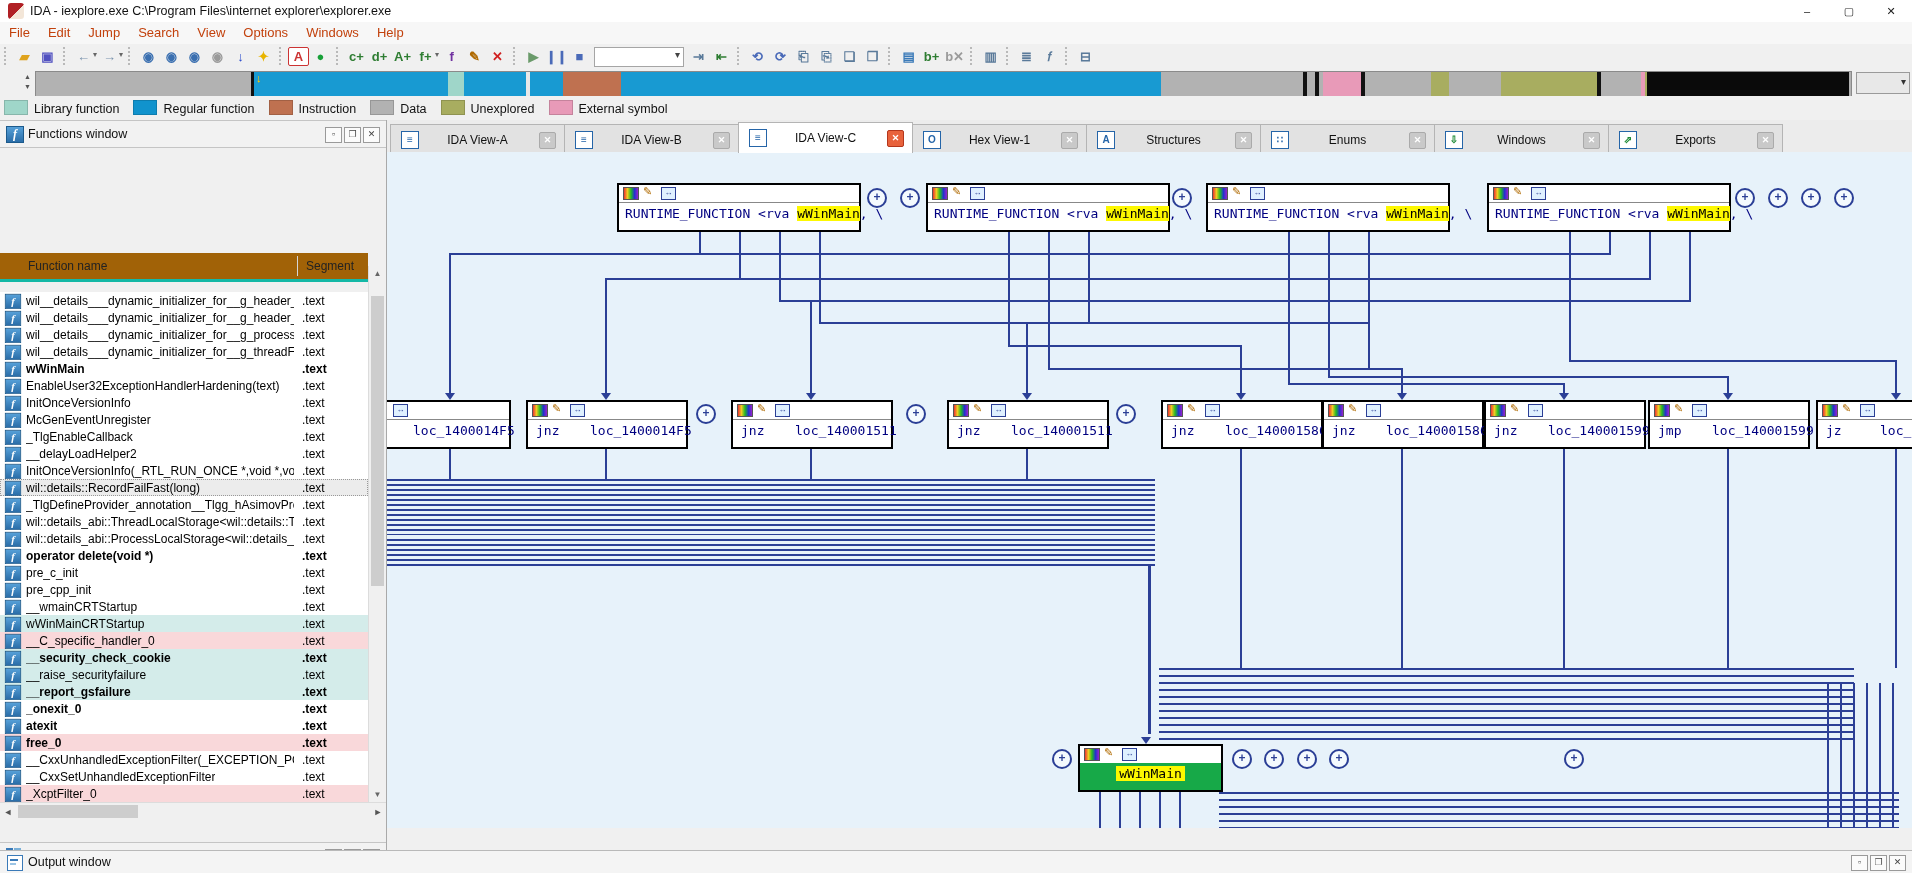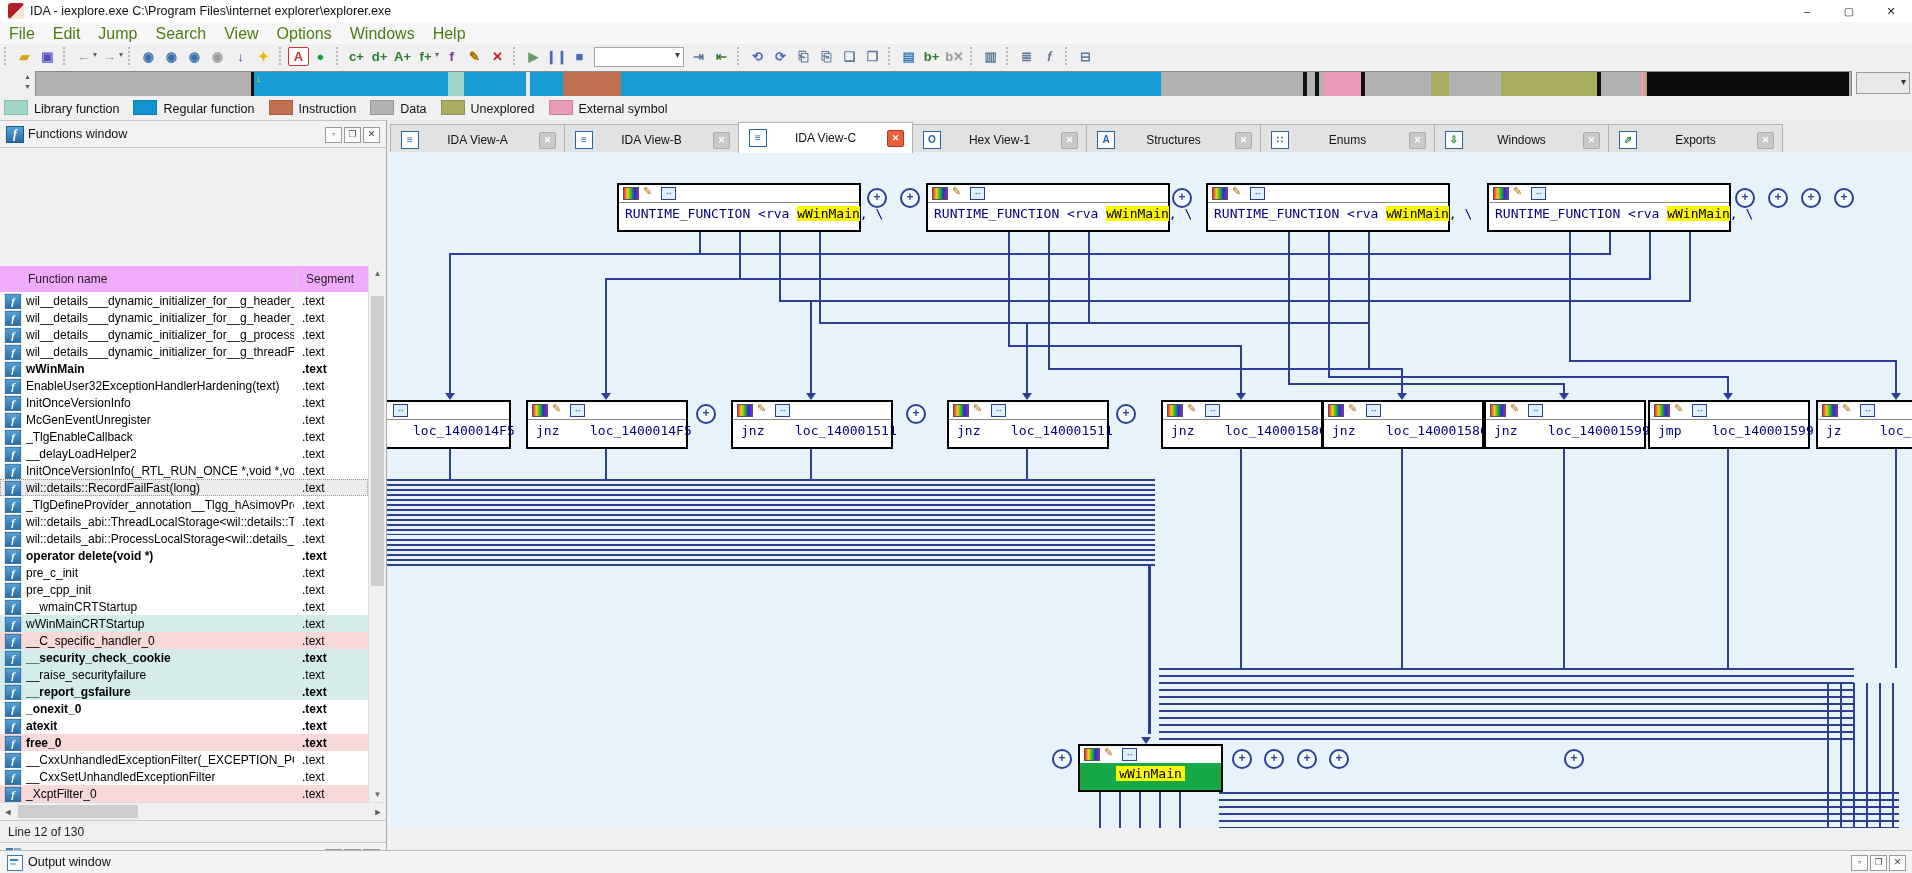--- a/index.html
+++ b/index.html
@@ -6,21 +6,21 @@
   #app{position:relative;width:1912px;height:873px;background:#f0f0f0;overflow:hidden;
        font-family:"Liberation Sans",sans-serif;font-size:12px;color:#000;}
   .abs{position:absolute;}
   
   #titlebar{left:0;top:0;width:1912px;height:22px;background:#ffffff;border-bottom:1px solid #d5d5d5;}
   #titlebar .title{position:absolute;left:30px;top:4px;font-size:12.5px;color:#111;}
   .appicon{position:absolute;left:8px;top:3px;width:16px;height:16px;background:linear-gradient(135deg,#b02025 0 55%,#f3e6d8 55% 100%);border-radius:3px;}
   .winctl{position:absolute;top:0;height:22px;width:42px;text-align:center;line-height:22px;font-size:11px;color:#222;}
   
   #menubar{left:0;top:22px;width:1912px;height:22px;background:#f7f7f7;}
-  .menu-item{display:inline-block;padding:3px 9px;font-size:16px;color:#4d7c0f;}
+  .menu-item{display:inline-block;padding:3px 9px;font-size:13px;color:#c2410c;}
   
   #toolbar{left:0;top:44px;width:1912px;height:26px;background:#f0f0f0;border-bottom:1px solid #e0e0e0;}
   .tgrip{display:inline-block;width:5px;height:18px;margin:3px 2px 0 4px;border-left:2px dotted #b9b9b9;vertical-align:top;}
   .ticon{display:inline-block;width:23px;height:21px;margin-top:2px;text-align:center;line-height:21px;
          font-size:13px;font-weight:bold;vertical-align:top;border-radius:2px;}
   .ticon.boxed{background:#fff;border:1px solid #c33;color:#c33;width:19px;height:17px;line-height:17px;margin-top:3px;}
   .tcombo{display:inline-block;width:88px;height:18px;margin:3px 3px 0 3px;background:#fff;border:1px solid #a5a5a5;vertical-align:top;position:relative;}
   .tcombo:after{content:"▾";position:absolute;right:3px;top:1px;font-size:10px;color:#444;}
   .tcaret{display:inline-block;font-size:8px;color:#666;vertical-align:top;margin:6px 1px 0 -2px;}
   
@@ -37,21 +37,21 @@
   .lgswatch{display:inline-block;width:22px;height:13px;vertical-align:-2px;border:1px solid rgba(0,0,0,.15);}
   .lgtext{margin-left:6px;font-size:12.5px;color:#111;}
   
   #left-panel{left:0;top:120px;width:386px;height:730px;background:#f0f0f0;border-right:1px solid #a9a9a9;}
   .paneltitle{position:absolute;left:0;width:386px;height:26px;background:#f2f2f2;border-bottom:1px solid #c5c5c5;border-top:1px solid #c5c5c5;}
   .paneltitle .pticon{position:absolute;left:6px;top:5px;}
   .paneltitle .pttext{position:absolute;left:28px;top:6px;font-size:12.5px;color:#111;}
   .ptbtn{position:absolute;top:6px;width:15px;height:14px;border:1px solid #9a9a9a;background:#fbfbfb;font-size:9px;line-height:13px;text-align:center;color:#444;}
   .ficon{display:inline-block;width:16px;height:15px;background:linear-gradient(#56a0d8,#2a6da8);border:1px solid #1c5a8c;
          color:#fff;font-family:"Liberation Serif",serif;font-style:italic;font-weight:bold;font-size:12px;line-height:14px;text-align:center;}
-  #fn-header{position:absolute;left:0;top:146px;width:368px;height:26px;background:#f0abfc;border-bottom:3px solid #14b8a6;}
+  #fn-header{position:absolute;left:0;top:133px;width:368px;height:26px;background:#a16207;border-bottom:3px solid #14b8a6;}
   #fn-header .c1{position:absolute;left:28px;top:6px;color:#222;}
   #fn-header .c2{position:absolute;left:306px;top:6px;color:#222;}
   #fn-header .csep{position:absolute;left:297px;top:3px;width:1px;height:20px;background:#d5d5d5;}
   #fn-rows{position:absolute;left:0;top:172px;width:368px;height:510px;background:#fff;overflow:hidden;}
   .fnrow{position:absolute;left:0;width:368px;height:17px;}
   .fnrow .ficon{position:absolute;left:4px;top:1px;transform:scale(.9);}
   .fnrow .nm{position:absolute;left:26px;top:2px;white-space:nowrap;max-width:268px;overflow:hidden;}
   .fnrow .sg{position:absolute;left:302px;top:2px;}
   .fnrow.sel{background:#ececec;outline:1px dotted #999;outline-offset:-1px;}
   
@@ -326,23 +326,20 @@
       </div>
     <div class="sbv">
       <span class="ar" style="top:0;">▲</span>
       <div class="th"></div>
       <span class="ar" style="bottom:0;">▼</span>
     </div>
     <div class="sbh">
       <span class="ar" style="left:0;">◄</span>
       <div class="th"></div>
       <span class="ar" style="right:0;">►</span>
-    </div>
-    <div id="fn-status">
-      <span>Line 12 of 130</span>
     </div>
     <div class="paneltitle" id="ov-title">
       <span class="pticon gridicon"></span>
       <span class="pttext">Graph overview</span>
       <span class="ptbtn" style="right:44px;">▫</span>
       <span class="ptbtn" style="right:25px;">❐</span>
       <span class="ptbtn" style="right:6px;">✕</span>
     </div>
     <div id="ov-content">
       

